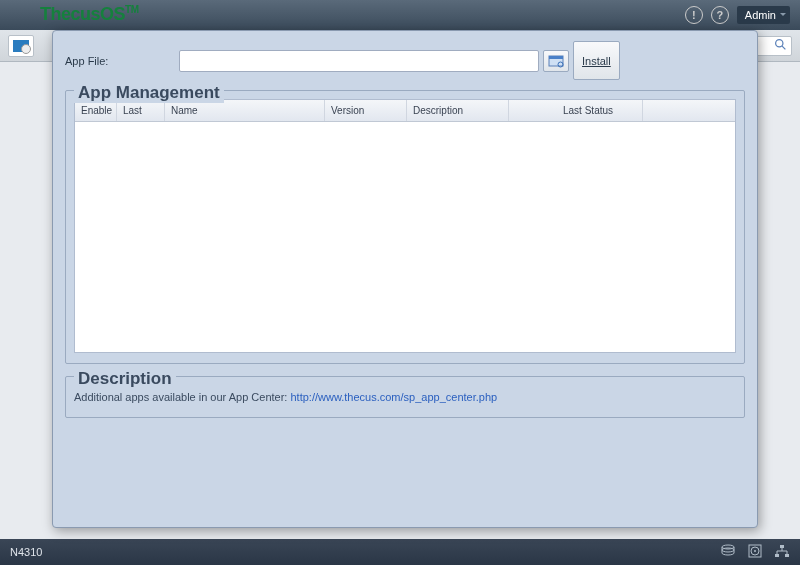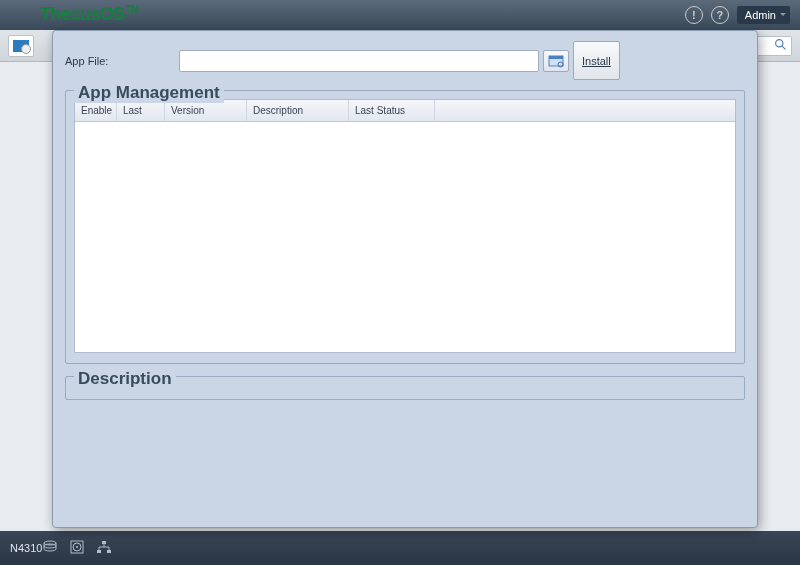--- a/index.html
+++ b/index.html
@@ -139,32 +139,32 @@
       border-right: 1px solid #d0d6e0; padding: 0 6px;
       color: #3a4352; height: 100%; display: flex; align-items: center;
       font-size: 10px;
     }
     .grid-body { flex: 1; }
     .c-enable { width: 42px; }
     .c-type   { width: 48px; }
     .c-name   { width: 160px; }
     .c-version{ width: 82px; }
     .c-desc   { width: 102px; }
-    .c-status { width: 86px; }
+    .c-status { width: 86px; margin-left: 48px; }
     .c-action { flex: 1; border-right: 1px solid #d0d6e0; }
     .c-end    { width: 20px; border-right: none; }
 
     .desc-text { color: #3a4a5f; }
     .desc-text a { color: #2a5fbf; text-decoration: none; }
 
     .footer {
-      position: absolute; left: 0; right: 0; bottom: 0; height: 34px;
+      position: absolute; left: 0; right: 0; bottom: 0; height: 26px;
       background: linear-gradient(#3a4656, #2a3646);
       color: #dfe4ea; display: flex; align-items: center;
-      padding: 0 10px; justify-content: flex-start; font-size: 11px;
+      padding: 0 10px; justify-content: space-between; font-size: 11px;
     }
     .footer-icons { display: flex; gap: 12px; }
     .footer-icons span { color: #b0bcc8; font-size: 14px; }
   </style>
 </head>
 <body>
 
 <div class="logo">
   <span>ThecusOS</span><sup>TM</sup>
 </div>
@@ -207,31 +207,35 @@
       </div>
       <button class="install-btn">Install</button>
     </div>
 
     <div class="fieldset">
       <span class="fieldset-legend">App Management</span>
       <div class="grid">
         <div class="grid-header">
           <div class="grid-col c-enable">Enable</div>
           <div class="grid-col c-type">Last</div>
+          <div class="grid-col c-name">Name</div>
           <div class="grid-col c-version">Version</div>
           <div class="grid-col c-desc">Description</div>
           <div class="grid-col c-status">Last Status</div>
           <div class="grid-col c-end"></div>
         </div>
         <div class="grid-body"></div>
       </div>
     </div>
 
     <div class="fieldset" style="padding-bottom:14px">
       <span class="fieldset-legend">Description</span>
+      <div class="desc-text" style="padding-top:6px">
+        <span>Additional apps available in our App Center: </span><a href="#">http://www.thecus.com/sp_app_center.php</a>
+      </div>
     </div>
   </div>
 </div>
 
 <div class="footer">
   <span>N4310</span>
   <div class="footer-icons">
     <span>
       <svg width="16" height="14" viewBox="0 0 16 14">
           <ellipse cx="8" cy="3" rx="6" ry="2" fill="none" stroke="#b0bcc8"></ellipse>

